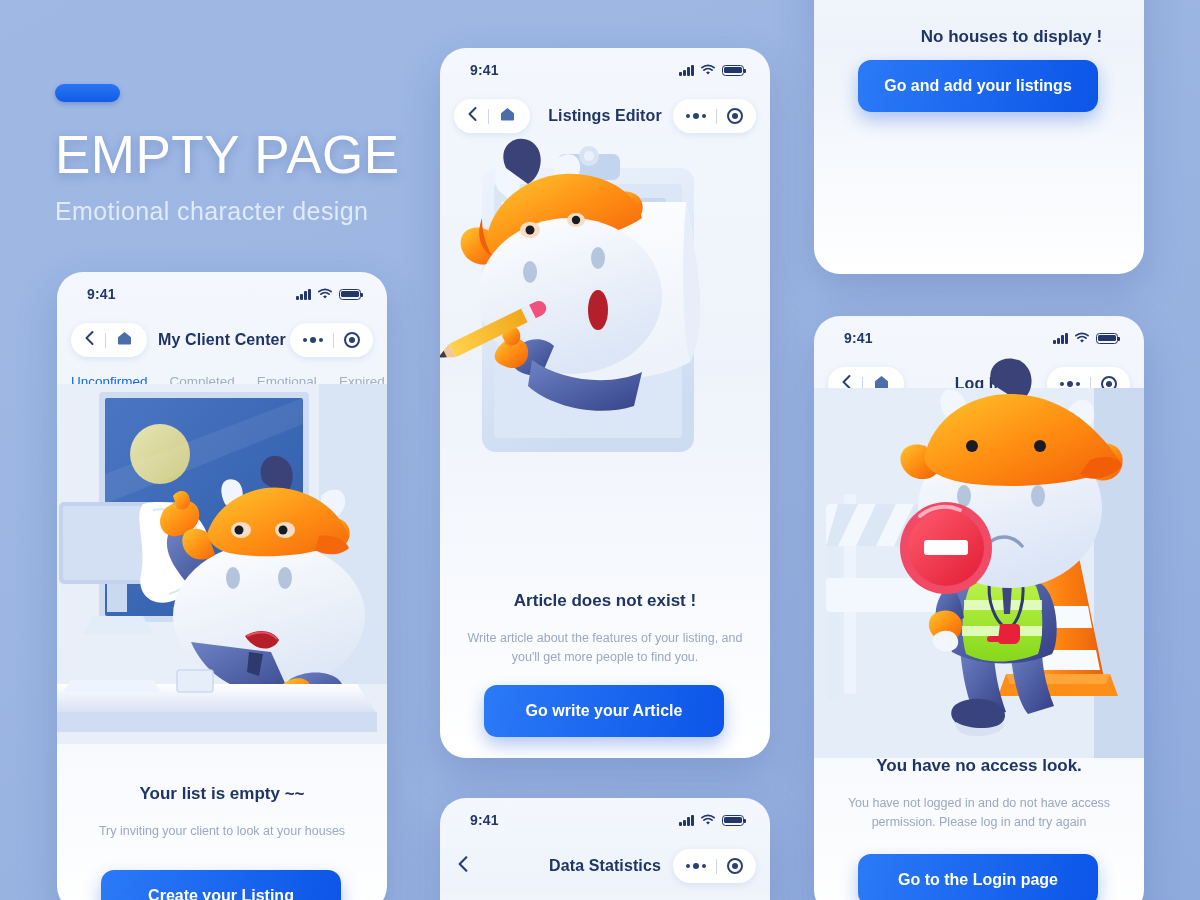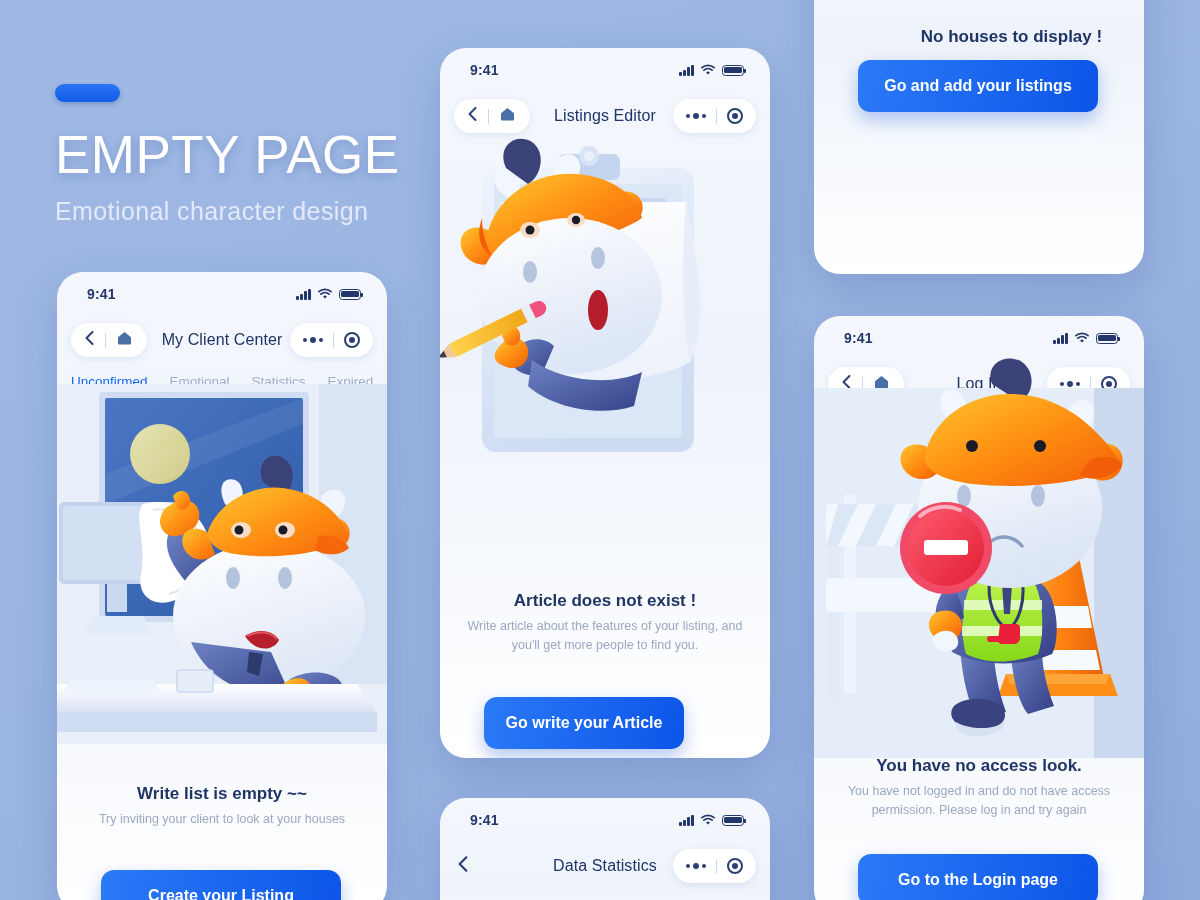--- a/index.html
+++ b/index.html
@@ -62,21 +62,21 @@
   .nav-pill {
     background:#ffffff; border-radius:19px; height:34px;
     display:flex; align-items:center; box-shadow:0 2px 7px rgba(70,105,175,.13);
   }
   .nav-pill.left { padding:0 15px 0 14px; gap:11px; }
   .nav-pill.right { padding:0 13px; gap:10px; }
   .nav-pill.bare { background:transparent; box-shadow:none; padding-left:4px; }
   .np-div { width:1px; height:15px; background:#ccd8ee; }
   .nav-title {
     position:absolute; left:0; right:0; text-align:center;
-    font-size:16px; font-weight:normal; color:#1f3566; letter-spacing:.1px;
+    font-size:16px; font-weight:bold; color:#1f3566; letter-spacing:.1px;
     pointer-events:none;
   }
   .dots3 { display:flex; align-items:center; gap:3px; }
   .dots3 i { width:4px; height:4px; border-radius:50%; background:#2a3f73; display:block; }
   .dots3 i:nth-child(2){ width:6px; height:6px; }
   .target {
     width:16px; height:16px; border-radius:50%; border:2px solid #2a3f73;
     display:flex; align-items:center; justify-content:center;
   }
   .target::after{ content:""; width:6px; height:6px; border-radius:50%; background:#2a3f73; }
@@ -86,21 +86,21 @@
   .tab { font-size:13.5px; font-weight:normal; color:#9eaecb; white-space:nowrap; }
   .tab.active { color:#1267ee; }
   .tab-underline {
     position:absolute; left:18px; bottom:-7px; width:28px; height:3.5px;
     border-radius:2px; background:#1267ee;
   }
 
   
   .es-title { font-size:17px; font-weight:bold; color:#1f3566; text-align:center; }
   .es-sub {
-    margin-top:6px; font-size:12.5px; color:#9aa8c2; text-align:center;
+    margin-top:18px; font-size:12.5px; color:#9aa8c2; text-align:center;
     line-height:1.5; padding:0 26px;
   }
   .cta {
     display:flex; align-items:center; justify-content:center;
     border-radius:13px; color:#fff; font-size:16px; font-weight:bold;
     background:linear-gradient(100deg,#2b7af7 0%, #0c55e8 100%);
     box-shadow:0 8px 18px rgba(22,85,215,.32);
   }
 
   
@@ -161,22 +161,22 @@
           <i></i>
           <i></i>
         </span>
       <span class="np-div"></span>
       <span class="target"></span>
     </div>
   </div>
 
   <div class="tabs">
     <span class="tab active">Unconfirmed</span>
+    <span class="tab">Completed</span>
     <span class="tab">Emotional</span>
-    <span class="tab">Statistics</span>
     <span class="tab">Expired</span>
     <span class="tab-underline"></span>
   </div>
 
   <div class="illus" style="left:0; top:112px; width:330px; height:360px;">
     <svg width="330" height="360" viewBox="0 0 330 360">
       <defs>
         <linearGradient id="win1" x1="0" y1="0" x2="1" y2="1">
           <stop offset="0" stop-color="#4a76c4"></stop>
             <stop offset="1" stop-color="#2e5ba6"></stop>
@@ -256,21 +256,21 @@
       <path d="M226 300 C236 292 250 292 254 302 C258 312 246 318 236 316 C228 314 222 306 226 300Z" fill="url(#hairg)"></path>
 
       <path d="M-10 300 H300 L320 330 H-10Z" fill="url(#deskg)"></path>
       <rect x="-10" y="328" width="330" height="20" fill="#cfdcf1"></rect>
       <rect x="120" y="286" width="36" height="22" rx="3" fill="#e6eefa" stroke="#cbd9ef" stroke-width="1.5"></rect>
       <path d="M14 296 H96 L104 308 H6Z" fill="#eef4fd"></path>
     </svg>
   </div>
 
   <div style="position:absolute; left:0; top:512px; width:330px;">
-    <div class="es-title">Write list is empty ~~</div>
+    <div class="es-title">Your list is empty ~~</div>
     <div class="es-sub">Try inviting your client to look at your houses</div>
   </div>
 
   <div class="cta" style="position:absolute; left:44px; top:598px; width:240px; height:52px;">Create your Listing</div>
 </div>
 
 <div class="phone" style="left:440px; top:48px; width:330px; height:710px;">
 
   <div class="statusbar">
     <span class="sb-time">9:41</span>
@@ -403,28 +403,28 @@
         <path d="M95 208 h7 a5 5 0 0 1 0 15 h-7Z" fill="#f0527d"></path>
       </g>
     </svg>
   </div>
 
   <div style="position:absolute; left:0; top:543px; width:330px;">
     <div class="es-title">Article does not exist !</div>
     <div class="es-sub">Write article about the features of your listing, and you'll get more people to find you.</div>
   </div>
 
-  <div class="cta" style="position:absolute; left:44px; top:637px; width:200px; height:52px;margin-top:12px;">Go write your Article</div>
+  <div class="cta" style="position:absolute; left:44px; top:637px; width:240px; height:52px;">Go write your Article</div>
 </div>
 
 <div class="phone" style="left:814px; top:-140px; width:330px; height:414px; border-radius:0 0 26px 26px;">
   <div style="position:absolute; left:0; top:167px; width:395px;">
     <div class="es-title">No houses to display !</div>
   </div>
-  <div class="cta" style="position:absolute; left:44px; top:200px; width:240px; height:52px;border-radius:12px;">Go and add your listings</div>
+  <div class="cta" style="position:absolute; left:44px; top:200px; width:240px; height:52px;">Go and add your listings</div>
 </div>
 
 <div class="phone" style="left:814px; top:316px; width:330px; height:600px;">
 
   <div class="statusbar">
     <span class="sb-time">9:41</span>
     <span class="sb-icons">
       <span class="ico-signal">
           <i></i>
           <i></i>

